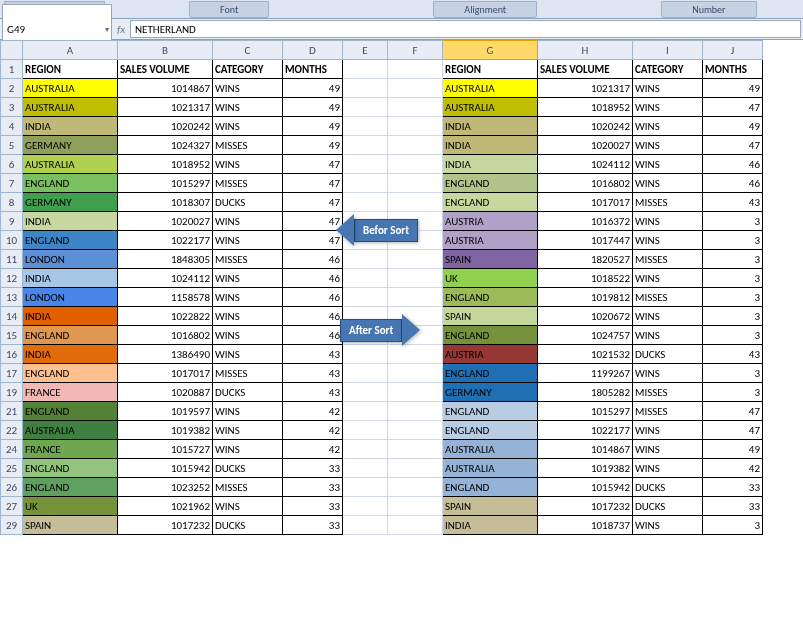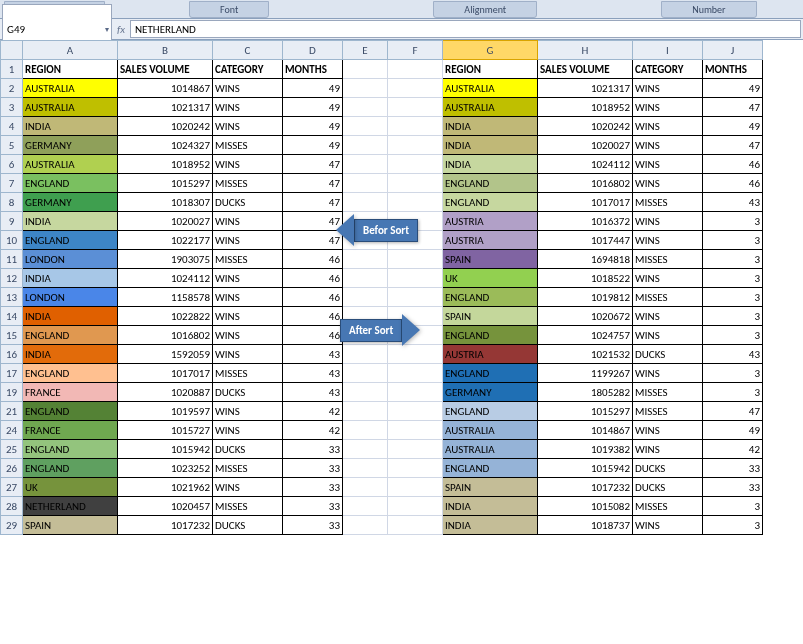--- a/index.html
+++ b/index.html
@@ -201,27 +201,27 @@
           <td class="" style=";"></td>
           <td class="" style=";"></td>
           <td class="data colorcell" style="background:#B1A0C7;">AUSTRIA</td>
           <td class="data num" style=";">1017447</td>
           <td class="data" style=";">WINS</td>
           <td class="data num" style=";">3</td>
         </tr>
         <tr>
           <th>11</th>
           <td class="data colorcell" style="background:#5B8FD6;">LONDON</td>
-          <td class="data num" style=";">1903075</td>
+          <td class="data num" style=";">1848305</td>
           <td class="data" style=";">MISSES</td>
           <td class="data num" style=";">46</td>
           <td class="" style=";"></td>
           <td class="" style=";"></td>
           <td class="data colorcell" style="background:#8064A2;">SPAIN</td>
-          <td class="data num" style=";">1694818</td>
+          <td class="data num" style=";">1820527</td>
           <td class="data" style=";">MISSES</td>
           <td class="data num" style=";">3</td>
         </tr>
         <tr>
           <th>12</th>
           <td class="data colorcell" style="background:#A7C7E7;">INDIA</td>
           <td class="data num" style=";">1024112</td>
           <td class="data" style=";">WINS</td>
           <td class="data num" style=";">46</td>
           <td class="" style=";"></td>
@@ -266,21 +266,21 @@
           <td class="" style=";"></td>
           <td class="" style=";"></td>
           <td class="data colorcell" style="background:#76933C;">ENGLAND</td>
           <td class="data num" style=";">1024757</td>
           <td class="data" style=";">WINS</td>
           <td class="data num" style=";">3</td>
         </tr>
         <tr>
           <th>16</th>
           <td class="data colorcell" style="background:#E26B0A;">INDIA</td>
-          <td class="data num" style=";">1592059</td>
+          <td class="data num" style=";">1386490</td>
           <td class="data" style=";">WINS</td>
           <td class="data num" style=";">43</td>
           <td class="" style=";"></td>
           <td class="" style=";"></td>
           <td class="data colorcell" style="background:#953735;">AUSTRIA</td>
           <td class="data num" style=";">1021532</td>
           <td class="data" style=";">DUCKS</td>
           <td class="data num" style=";">43</td>
         </tr>
         <tr>
@@ -316,20 +316,33 @@
           <td class="data" style=";">WINS</td>
           <td class="data num" style=";">42</td>
           <td class="" style=";"></td>
           <td class="" style=";"></td>
           <td class="data colorcell" style="background:#B8CCE4;">ENGLAND</td>
           <td class="data num" style=";">1015297</td>
           <td class="data" style=";">MISSES</td>
           <td class="data num" style=";">47</td>
         </tr>
         <tr>
+          <th>22</th>
+          <td class="data colorcell" style="background:#3F7F3F;">AUSTRALIA</td>
+          <td class="data num" style=";">1019382</td>
+          <td class="data" style=";">WINS</td>
+          <td class="data num" style=";">42</td>
+          <td class="" style=";"></td>
+          <td class="" style=";"></td>
+          <td class="data colorcell" style="background:#B8CCE4;">ENGLAND</td>
+          <td class="data num" style=";">1022177</td>
+          <td class="data" style=";">WINS</td>
+          <td class="data num" style=";">47</td>
+        </tr>
+        <tr>
           <th>24</th>
           <td class="data colorcell" style="background:#6FA850;">FRANCE</td>
           <td class="data num" style=";">1015727</td>
           <td class="data" style=";">WINS</td>
           <td class="data num" style=";">42</td>
           <td class="" style=";"></td>
           <td class="" style=";"></td>
           <td class="data colorcell" style="background:#95B3D7;">AUSTRALIA</td>
           <td class="data num" style=";">1014867</td>
           <td class="data" style=";">WINS</td>
@@ -366,33 +379,20 @@
           <td class="data colorcell" style="background:#76933C;">UK</td>
           <td class="data num" style=";">1021962</td>
           <td class="data" style=";">WINS</td>
           <td class="data num" style=";">33</td>
           <td class="" style=";"></td>
           <td class="" style=";"></td>
           <td class="data colorcell" style="background:#C4BD97;">SPAIN</td>
           <td class="data num" style=";">1017232</td>
           <td class="data" style=";">DUCKS</td>
           <td class="data num" style=";">33</td>
-        </tr>
-        <tr>
-          <th>28</th>
-          <td class="data colorcell" style="background:#404040;">NETHERLAND</td>
-          <td class="data num" style=";">1020457</td>
-          <td class="data" style=";">MISSES</td>
-          <td class="data num" style=";">33</td>
-          <td class="" style=";"></td>
-          <td class="" style=";"></td>
-          <td class="data colorcell" style="background:#C4BD97;">INDIA</td>
-          <td class="data num" style=";">1015082</td>
-          <td class="data" style=";">MISSES</td>
-          <td class="data num" style=";">3</td>
         </tr>
         <tr>
           <th>29</th>
           <td class="data colorcell" style="background:#C4BD97;">SPAIN</td>
           <td class="data num" style=";">1017232</td>
           <td class="data" style=";">DUCKS</td>
           <td class="data num" style=";">33</td>
           <td class="" style=";"></td>
           <td class="" style=";"></td>
           <td class="data colorcell" style="background:#C4BD97;">INDIA</td>

